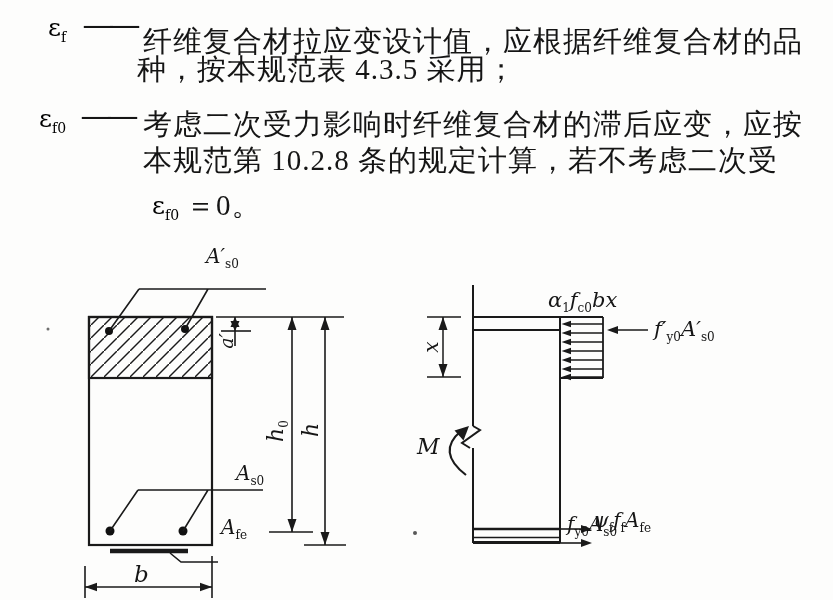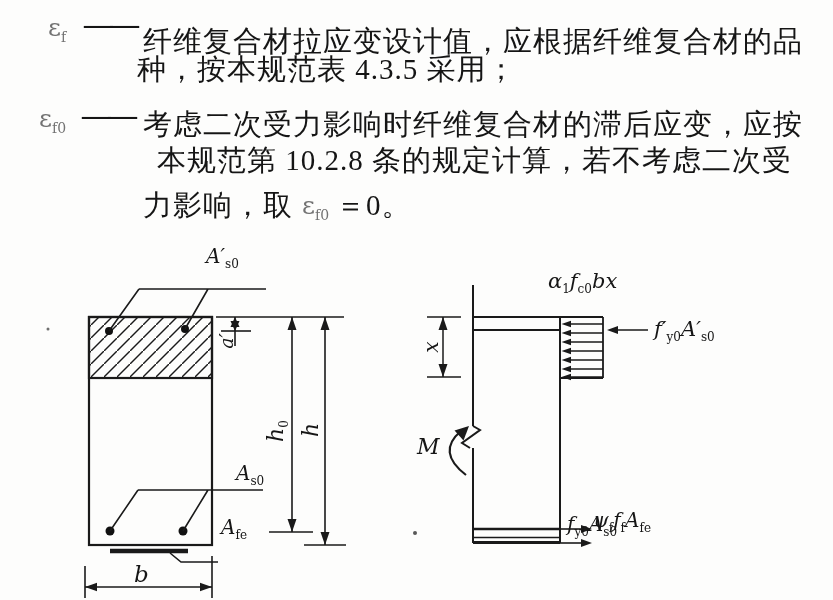--- a/index.html
+++ b/index.html
@@ -11,21 +11,21 @@
   }
   .abs { position:absolute; }
   .cjk {
     font-size:29px; line-height:34px; letter-spacing:1px;
     white-space:nowrap; color:#151515;
     font-family:"Liberation Serif", serif;
   }
   .dash { letter-spacing:-3px; font-weight:bold; }
   .sym {
     font-size:25px; line-height:30px; white-space:nowrap;
-    font-family:"DejaVu Serif", serif; color:#737373;
+    font-family:"DejaVu Serif", serif; color:#000000;
   }
   .sym sub { font-size:14px; line-height:1; }
   .math {
     font-style:italic; white-space:nowrap; color:#161616;
     font-family:"DejaVu Serif", serif; font-size:20px; line-height:1.1;
   }
   .math sub { font-style:normal; font-size:12px; line-height:1; letter-spacing:0; }
   .rot { transform:translate(-50%,-50%) rotate(-90deg); }
   .tailrow { white-space:nowrap; display:flex; align-items:flex-start; }
   svg { display:block; }
@@ -34,23 +34,22 @@
 <body>
 
 <div class="abs sym" style="left:48px;top:13px"><span>ε</span><sub>f</sub></div>
 <div class="abs cjk dash" style="left:84px;top:7px">——</div>
 <div class="abs cjk" style="left:143px;top:24px">纤维复合材拉应变设计值，应根据纤维复合材的品</div>
 <div class="abs cjk" style="left:137px;top:52px">种，按本规范表 4.3.5 采用；</div>
 
 <div class="abs sym" style="left:39px;top:104px"><span>ε</span><sub>f0</sub></div>
 <div class="abs cjk dash" style="left:82px;top:98px">——</div>
 <div class="abs cjk" style="left:143px;top:107px">考虑二次受力影响时纤维复合材的滞后应变，应按</div>
-<div class="abs cjk" style="left:157px;top:143px">本规范第 10.2.8 条的规定计算，若不考虑二次受</div>
+<div class="abs cjk" style="left:143px;top:143px">本规范第 10.2.8 条的规定计算，若不考虑二次受</div>
 <div class="abs tailrow" style="left:143px;top:188px">
-  <span class="cjk">力影响，取</span>
   <span class="sym" style="margin:3px 7px 0 9px"><span>ε</span><sub>f0</sub></span>
   <span class="cjk">＝0。</span>
 </div>
 
 <svg class="abs" style="left:0;top:0" width="833" height="600" viewBox="0 0 833 600">
   <defs>
     <pattern id="hatch" patternUnits="userSpaceOnUse" width="13" height="13">
       <path d="M0,13 L13,0" stroke="#1a1a1a" stroke-width="1.4" fill="none"></path>
     </pattern>
   </defs>
@@ -171,18 +170,18 @@
 </svg>
 
 <div class="abs math" style="left:206px;top:245px"><span>A′</span><sub>s0</sub></div>
 <div class="abs math rot" style="left:226px;top:341px;font-size:19px"><span>a′</span></div>
 <div class="abs math rot" style="left:277px;top:431px;font-size:22px"><span>h</span><sub>0</sub></div>
 <div class="abs math rot" style="left:311px;top:430px;font-size:22px"><span>h</span></div>
 <div class="abs math" style="left:236px;top:462px"><span>A</span><sub>s0</sub></div>
 <div class="abs math" style="left:221px;top:516px"><span>A</span><sub>fe</sub></div>
 <div class="abs math" style="left:134px;top:562px;font-size:23px"><span>b</span></div>
 
-<div class="abs math" style="left:548px;top:270px;font-size:21px"><span>α</span><sub>1</sub><span>f</span><sub>c0</sub><span>bx</span></div>
+<div class="abs math" style="left:548px;top:289px;font-size:21px"><span>α</span><sub>1</sub><span>f</span><sub>c0</sub><span>bx</span></div>
 <div class="abs math rot" style="left:431px;top:347px"><span>x</span></div>
 <div class="abs math" style="left:654px;top:318px;font-size:21px"><span>f′</span><sub>y0</sub><span>A′</span><sub>s0</sub></div>
 <div class="abs math" style="left:417px;top:435px;font-size:22px"><span>M</span></div>
 <div class="abs math" style="left:567px;top:513px"><span>f</span><sub>y0</sub><span>A</span><sub>s0</sub></div>
 <div class="abs math" style="left:593px;top:509px"><span>ψ</span><sub>f</sub><span>f</span><sub>f</sub><span>A</span><sub>fe</sub></div>
 
 </body></html>

